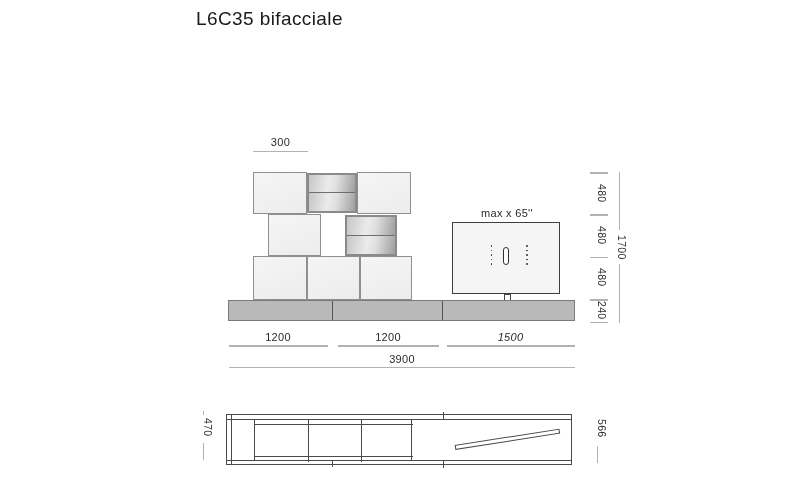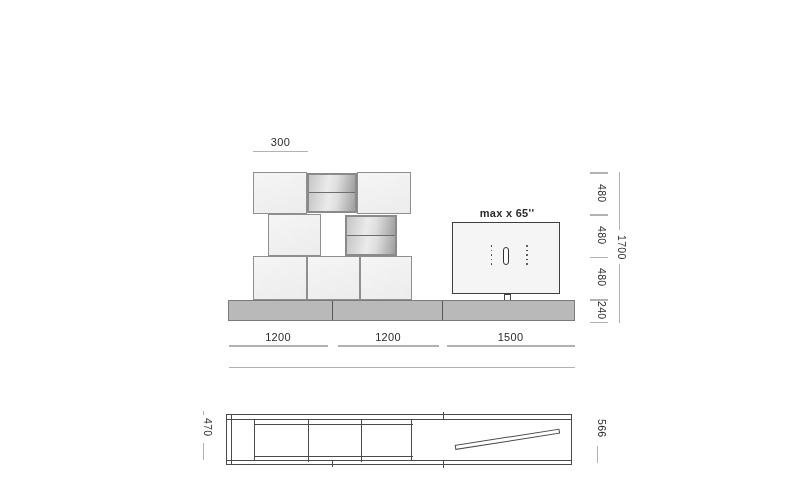--- a/index.html
+++ b/index.html
@@ -28,41 +28,42 @@
   .vlabel{writing-mode:vertical-rl;font-size:10.5px;color:var(--text);letter-spacing:.3px;
           display:flex;align-items:center;justify-content:center;white-space:nowrap;}
   .pline{background:var(--plan-line);}
   .pbox{border:1.2px solid var(--plan-line);background:#fff;}
 </style>
 </head>
 <body>
 
 <div class="canvas">
 
+  <div class="abs title" style="left:196px;top:8px;">L6C35 bifacciale</div>
 
   <div class="abs" style="left:0;top:0;width:800px;height:480px;">
 
     <div class="abs box" style="left:253px;top:172px;width:54px;height:42px;"></div>
     <div class="abs drawers" style="left:307px;top:172.5px;width:50px;height:40px;">
       <div class="drawer"></div>
       <div class="drawer"></div>
     </div>
     <div class="abs box" style="left:357px;top:172px;width:54px;height:42px;"></div>
 
     <div class="abs box" style="left:268px;top:214px;width:53px;height:42px;"></div>
     <div class="abs drawers" style="left:345px;top:215px;width:52px;height:41px;">
       <div class="drawer"></div>
       <div class="drawer"></div>
     </div>
 
     <div class="abs box" style="left:253px;top:256px;width:54px;height:44px;"></div>
     <div class="abs box" style="left:306.5px;top:256px;width:53.5px;height:44px;"></div>
     <div class="abs box" style="left:359.5px;top:256px;width:52px;height:44px;"></div>
 
-    <div class="abs dim-text" style="left:452px;top:207px;width:110px;font-weight:bold;">max x 65''</div>
+    <div class="abs dim-text" style="left:452px;top:207px;width:110px;">max x 65''</div>
     <div class="abs tv" style="left:452px;top:222px;width:108px;height:71.5px;">
       <div class="abs dotcol" style="left:37.5px;top:22px;height:20px;">
           <i></i>
           <i></i>
           <i></i>
           <i></i>
           <i></i>
         </div>
       <div class="abs slot" style="left:50%;margin-left:-2.6px;top:23.5px;width:5.2px;height:18px;"></div>
       <div class="abs dotcol" style="left:73px;top:22px;height:20px;">
@@ -94,25 +95,26 @@
   <div class="abs vlabel" style="left:595px;top:223px;width:14px;height:24px;">480</div>
   <div class="abs vlabel" style="left:595px;top:265.5px;width:14px;height:24px;">480</div>
   <div class="abs vlabel" style="left:595px;top:298px;width:14px;height:24px;">240</div>
 
   <div class="abs dim-line" style="left:618.5px;top:172px;width:1.5px;height:58px;"></div>
   <div class="abs vlabel" style="left:615px;top:233px;width:14px;height:28px;">1700</div>
   <div class="abs dim-line" style="left:618.5px;top:264px;width:1.5px;height:59px;"></div>
 
   <div class="abs dim-text" style="left:229px;top:331px;width:98px;">1200</div>
   <div class="abs dim-text" style="left:337.5px;top:331px;width:101px;">1200</div>
-  <div class="abs dim-text" style="left:446.5px;top:331px;width:128px;">1500</div>
+  <div class="abs dim-text" style="left:446.5px;top:331px;width:128px;font-style:italic;">1500</div>
   <div class="abs dim-line" style="left:229px;top:345px;width:98.5px;height:1.5px;"></div>
   <div class="abs dim-line" style="left:337.5px;top:345px;width:101px;height:1.5px;"></div>
   <div class="abs dim-line" style="left:446.5px;top:345px;width:128.5px;height:1.5px;"></div>
 
+  <div class="abs dim-text" style="left:229px;top:352.5px;width:346px;">3900</div>
   <div class="abs dim-line" style="left:229px;top:366.5px;width:346px;height:1.5px;"></div>
 
   <div class="abs" style="left:0;top:0;width:800px;height:480px;">
     <div class="abs pbox" style="left:226px;top:414px;width:346px;height:51px;"></div>
     <div class="abs pline" style="left:226px;top:419px;width:346px;height:1px;"></div>
     <div class="abs pline" style="left:226px;top:460px;width:346px;height:1px;"></div>
     <div class="abs pline" style="left:231px;top:414px;width:1px;height:51px;"></div>
 
     <div class="abs pline" style="left:443px;top:411.5px;width:1px;height:7px;"></div>
     <div class="abs pline" style="left:443px;top:460.5px;width:1px;height:7px;"></div>

